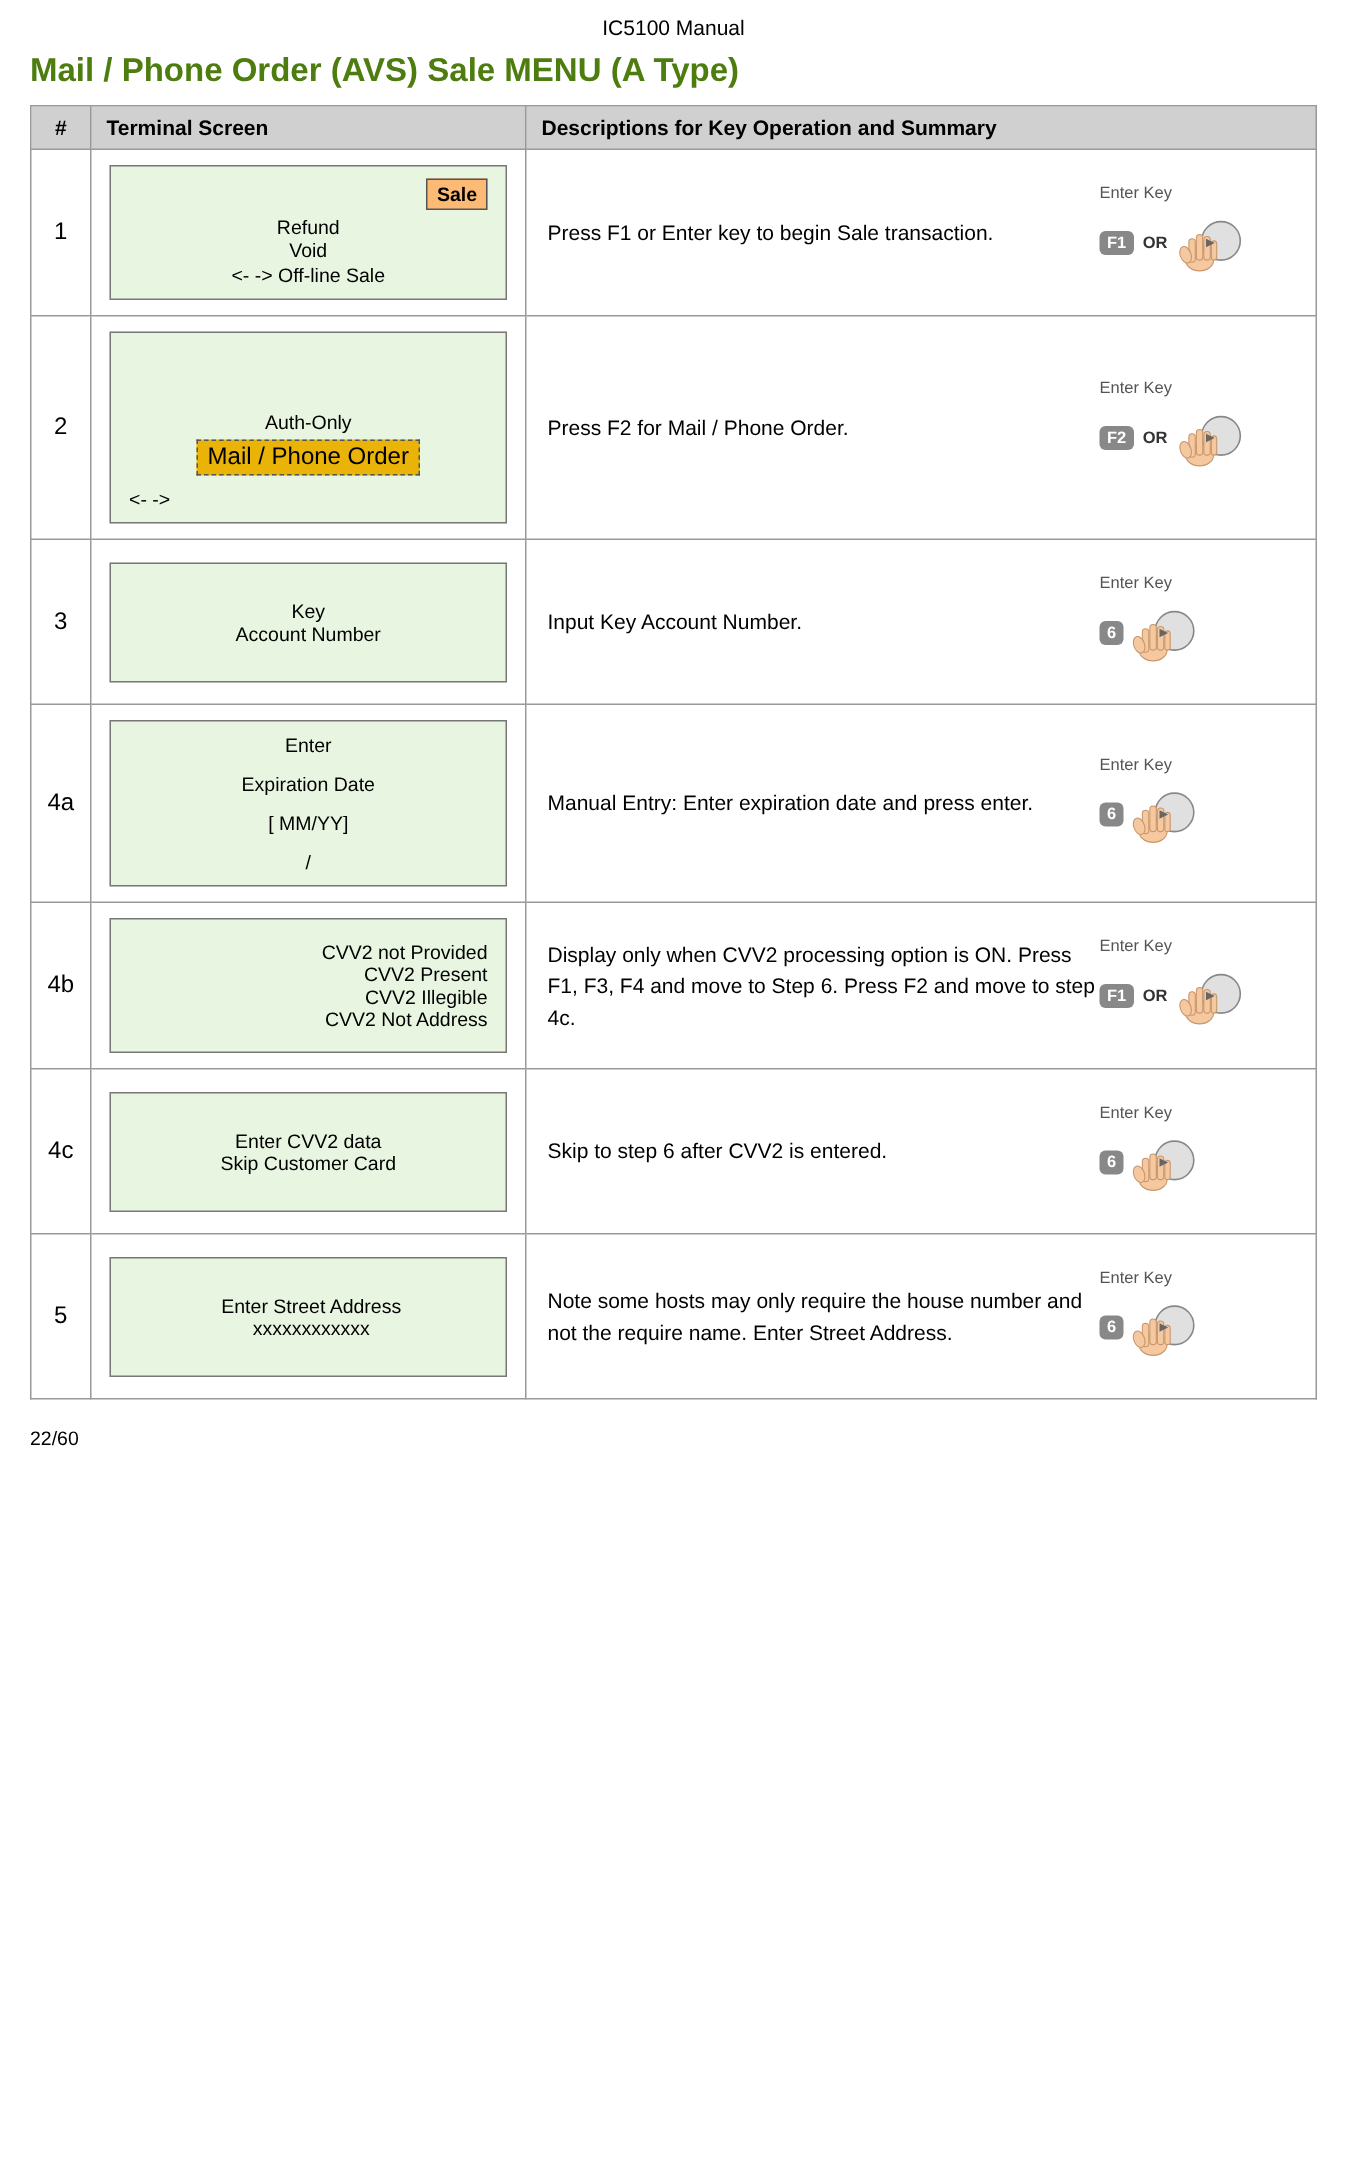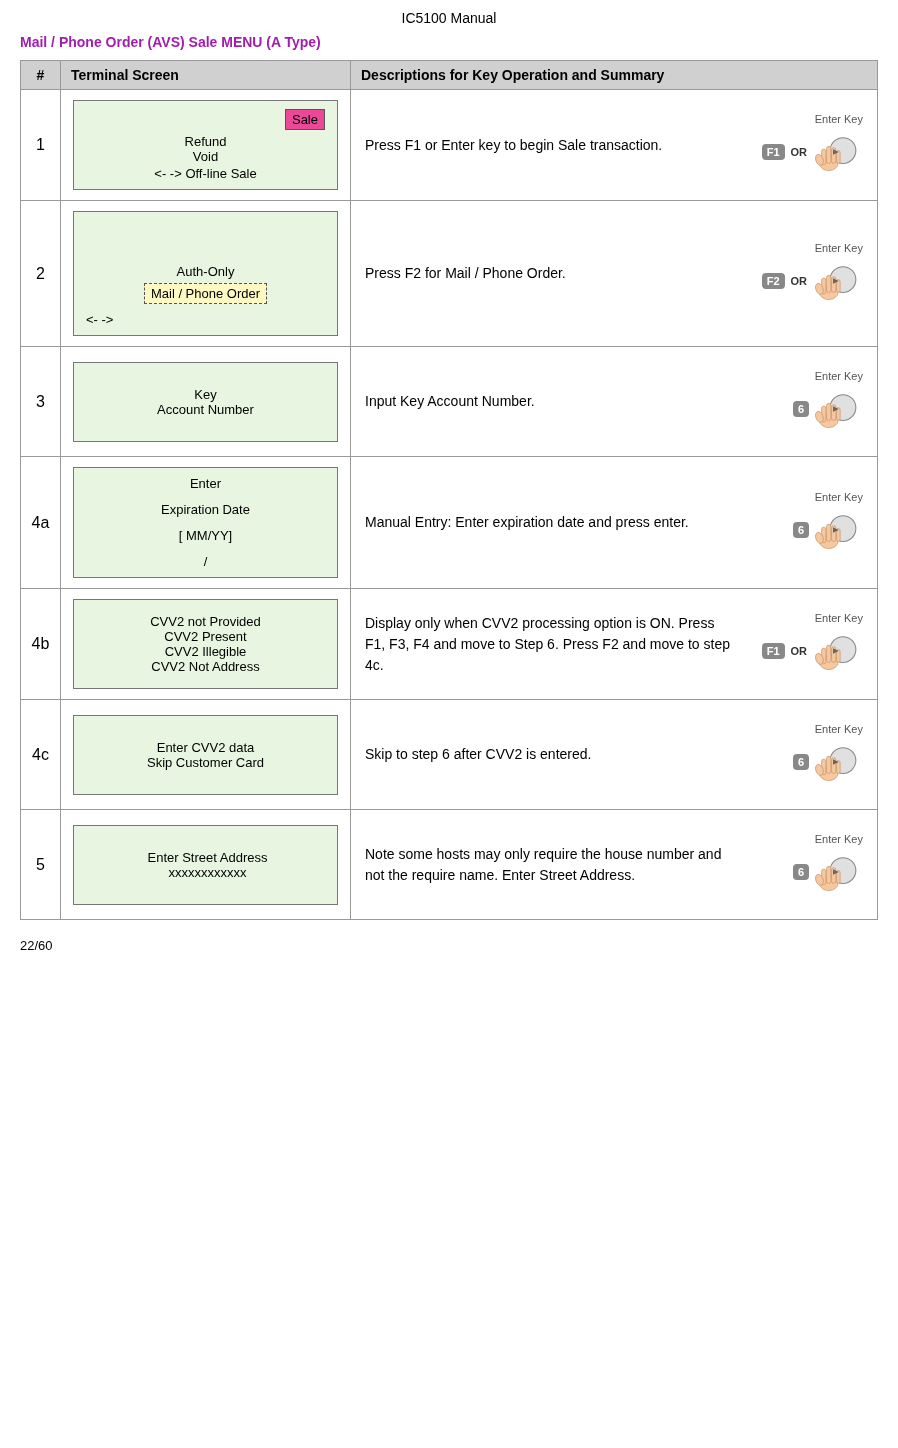--- a/index.html
+++ b/index.html
@@ -10,24 +10,24 @@
       min-height: 1448px;
       padding: 10px 20px 30px 20px;
     }
     .page-title {
       text-align: center;
       font-size: 14px;
       margin-bottom: 8px;
       color: #000;
     }
     .section-title {
-      font-size: 14px;
+      font-size: 22px;
       font-weight: bold;
       margin-bottom: 10px;
-      color: #a21caf;
+      color: #4d7c0f;
     }
     table {
       width: 100%;
       border-collapse: collapse;
       border: 1.5px solid #999;
     }
     thead tr {
       background: #d0d0d0;
     }
     thead th {
@@ -68,31 +68,32 @@
       font-size: 13px;
       color: #000;
       min-height: 70px;
       display: flex;
       flex-direction: column;
       align-items: flex-start;
       justify-content: center;
     }
     .screen-box .highlighted {
       border: 1.5px solid #555;
-      background: #ec4899;
+      background: #fdba74;
       padding: 2px 6px;
       font-size: 13px;
       display: inline-block;
       margin-bottom: 2px;
+      font-weight: bold;
     }
     .screen-box .dashed-highlighted {
       border: 1.5px dashed #555;
-      background: #fef9c3;
+      background: #eab308;
       padding: 2px 6px;
-      font-size: 13px;
+      font-size: 16px;
       display: inline-block;
       margin-bottom: 2px;
     }
     .desc-cell {
       padding: 12px 14px;
       font-size: 14px;
       color: #000;
       vertical-align: middle;
     }
     .desc-inner {
@@ -101,21 +102,21 @@
       justify-content: space-between;
     }
     .desc-text {
       flex: 1;
       font-size: 14px;
       line-height: 1.5;
     }
     .key-icon-area {
       display: flex;
       flex-direction: column;
-      align-items: flex-end;
+      align-items: flex-start;
       min-width: 130px;
     }
     .enter-key-label {
       font-size: 11px;
       color: #555;
       margin-bottom: 2px;
     }
     
     .key-hand-wrap {
       display: flex;
@@ -340,21 +341,21 @@
     <polygon points="28,26 36,30 28,34" fill="#666"></polygon>
   </svg>
               </div>
             </div>
   </div>
         </td>
       </tr>
       <tr>
         <td class="row-num">4b</td>
         <td class="screen-cell">
-          <div class="screen-box-center" style="min-height:90px;">
+          <div class="screen-box-center" style="min-height:90px;align-items:flex-end;">
       <span class="dotted-border">CVV2 not Provided</span>
       <div>CVV2 Present</div>
       <div>CVV2 Illegible</div>
       <div>CVV2 Not Address</div>
     </div>
         </td>
         <td class="desc-cell">
           <div class="desc-inner">
     <span class="desc-text">Display only when CVV2 processing option is ON.  Press F1, F3, F4 and move to Step 6. Press F2 and move to step 4c.</span>
     <div class="key-icon-area">

